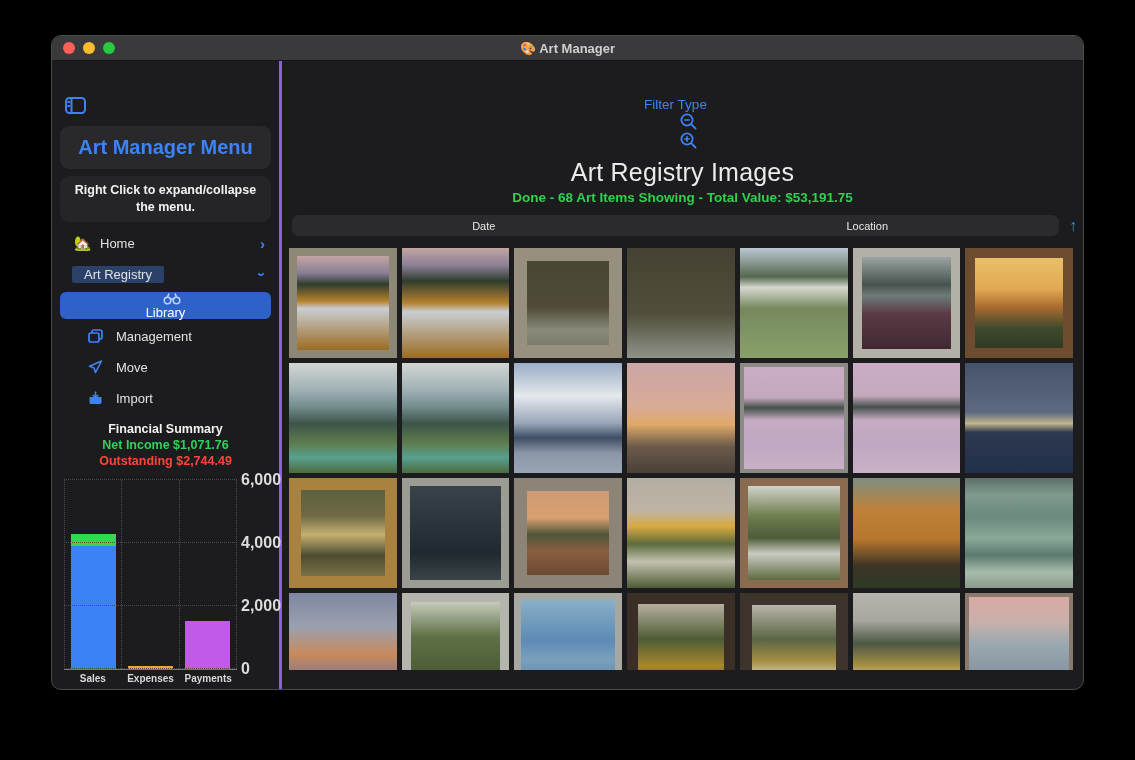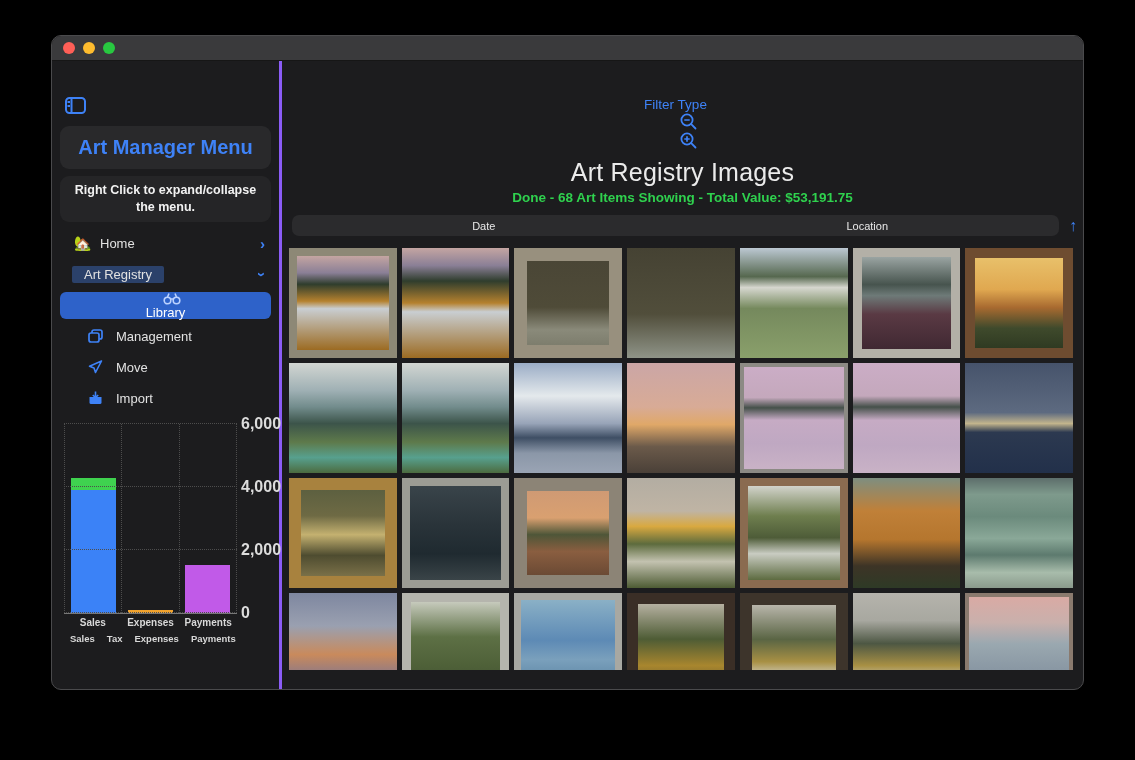--- a/index.html
+++ b/index.html
@@ -83,20 +83,24 @@
 <body>
 
 <div class="window">
 
   <div class="titlebar">
     <div class="lights">
       <span class="light" style="background:#ff5f57"></span>
       <span class="light" style="background:#febc2e"></span>
       <span class="light" style="background:#28c840"></span>
     </div>
+    <div class="titlebar-title">
+      <span>🎨</span>
+      <span>Art Manager</span>
+    </div>
   </div>
 
   <div class="content">
 
     <aside class="sidebar">
       <span class="toggle-btn">
         <svg width="21" height="17" viewBox="0 0 21 17">
             <rect x="1" y="1" width="19" height="15" rx="3.5" fill="none" stroke="#3e82f7" stroke-width="2"></rect>
             <line x1="6.5" y1="2" x2="6.5" y2="15" stroke="#3e82f7" stroke-width="2"></line>
             <rect x="2.5" y="4" width="2.5" height="2" fill="#3e82f7"></rect>
@@ -150,20 +154,25 @@
           <span class="row-icon">
             <svg width="15" height="14" viewBox="0 0 15 14">
                 <path d="M1.5 6 h12 v5.5 a1.5 1.5 0 0 1 -1.5 1.5 h-9 a1.5 1.5 0 0 1 -1.5 -1.5 Z" fill="#3e82f7"></path>
                 <path d="M7.5 0.5 v6 M4.8 4 l2.7 2.7 L10.2 4" fill="none" stroke="#3e82f7" stroke-width="1.6"></path>
               </svg>
           </span>
           <span>Import</span>
         </div>
       </div>
 
+      <div class="fin">
+        <div class="fin-title">Financial Summary</div>
+        <div class="fin-green">Net Income $1,071.76</div>
+        <div class="fin-red">Outstanding $2,744.49</div>
+      </div>
 
       <div class="chart">
         <div class="plot-wrap">
           <div class="plot" id="plot">
               <div class="gridline" style="bottom: 0%;">
                 <span class="ytick">0</span>
               </div>
               <div class="gridline" style="bottom: 33.3333%;">
                 <span class="ytick">2,000</span>
               </div>

